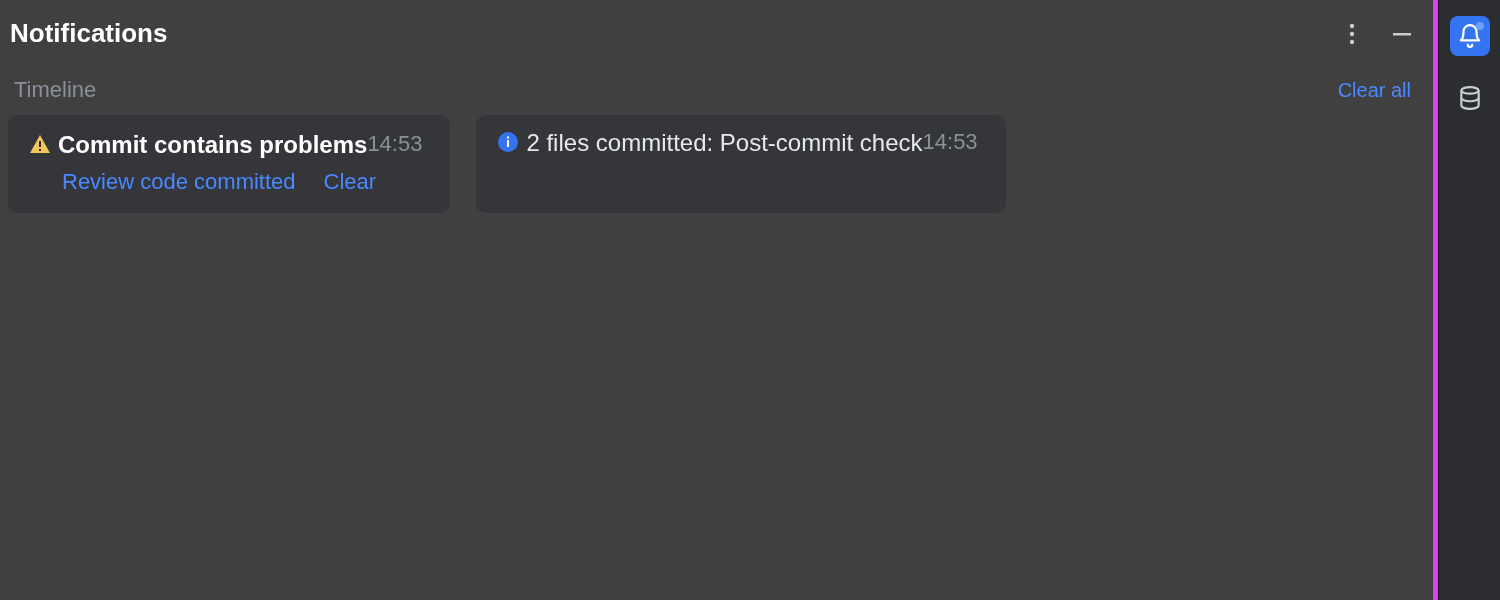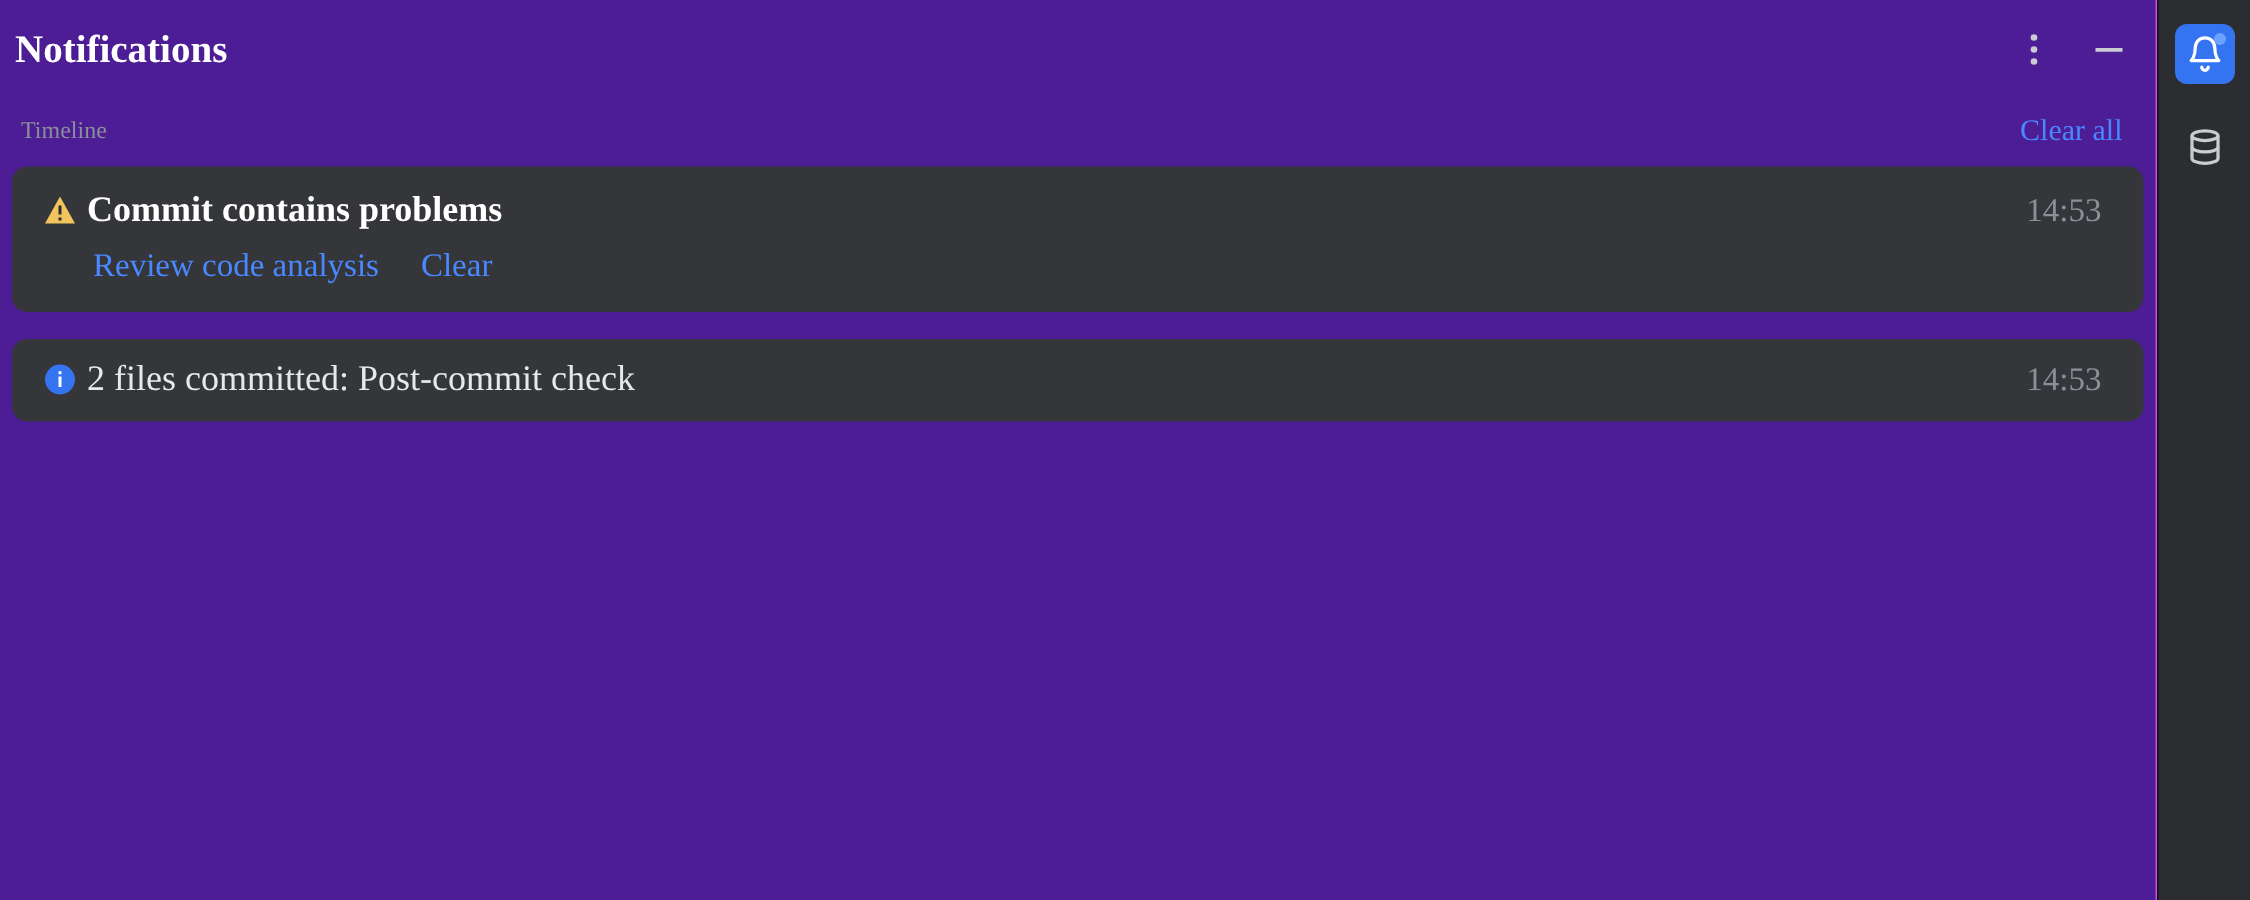--- a/index.html
+++ b/index.html
@@ -11,25 +11,24 @@
     color: #dfe1e5;
     overflow: hidden;
   }
   .app {
     display: flex;
     width: 100%;
     height: 100%;
   }
   .panel {
     flex: 1;
-    background: #4c1d95;
+    background: #404040;
     display: flex;
     flex-direction: column;
-    border-right: 1px solid #d946ef;
-    font-family: Liberation Serif, serif;
+    border-right: 5px solid #d946ef;
   }
   .panel-header {
     display: flex;
     align-items: center;
     justify-content: space-between;
     padding: 18px 18px 16px 10px;
   }
   .panel-title {
     font-size: 26px;
     font-weight: 700;
@@ -50,31 +49,31 @@
     color: #c9ccd1;
   }
   .icon-btn svg { display: block; }
   .section-header {
     display: flex;
     align-items: center;
     justify-content: space-between;
     padding: 12px 22px 12px 14px;
   }
   .section-label {
-    font-size: 16px;
+    font-size: 22px;
     color: #8a8f98;
   }
   .link {
     color: #4a88ff;
     font-size: 20px;
     cursor: pointer;
   }
   .cards {
     display: flex;
-    flex-direction: column;
+    flex-direction: row;
     gap: 18px;
     padding: 0 4px 0 4px;
   }
   .card {
     background: #34363a;
     border-radius: 10px;
     padding: 16px 28px 18px 14px;
     display: flex;
     flex-direction: column;
     gap: 10px;
@@ -197,21 +196,21 @@
             <svg width="24" height="24" viewBox="0 0 24 24">
               <path d="M12 2 L22 20 L2 20 Z" fill="#f2c55c"></path>
               <rect x="11" y="8" width="2" height="6" fill="#2b2d30"></rect>
               <rect x="11" y="16" width="2" height="2" fill="#2b2d30"></rect>
             </svg>
           </div>
           <div class="card-title">Commit contains problems</div>
           <div class="card-time">14:53</div>
         </div>
         <div class="card-actions">
-          <span class="link">Review code analysis</span>
+          <span class="link">Review code committed</span>
           <span class="link">Clear</span>
         </div>
       </div>
 
       <div class="card slim">
         <div class="card-row">
           <div class="card-icon">
             <svg width="22" height="22" viewBox="0 0 22 22">
               <circle cx="11" cy="11" r="10" fill="#3574f0"></circle>
               <rect x="10" y="5.5" width="2" height="2" fill="#ffffff"></rect>

